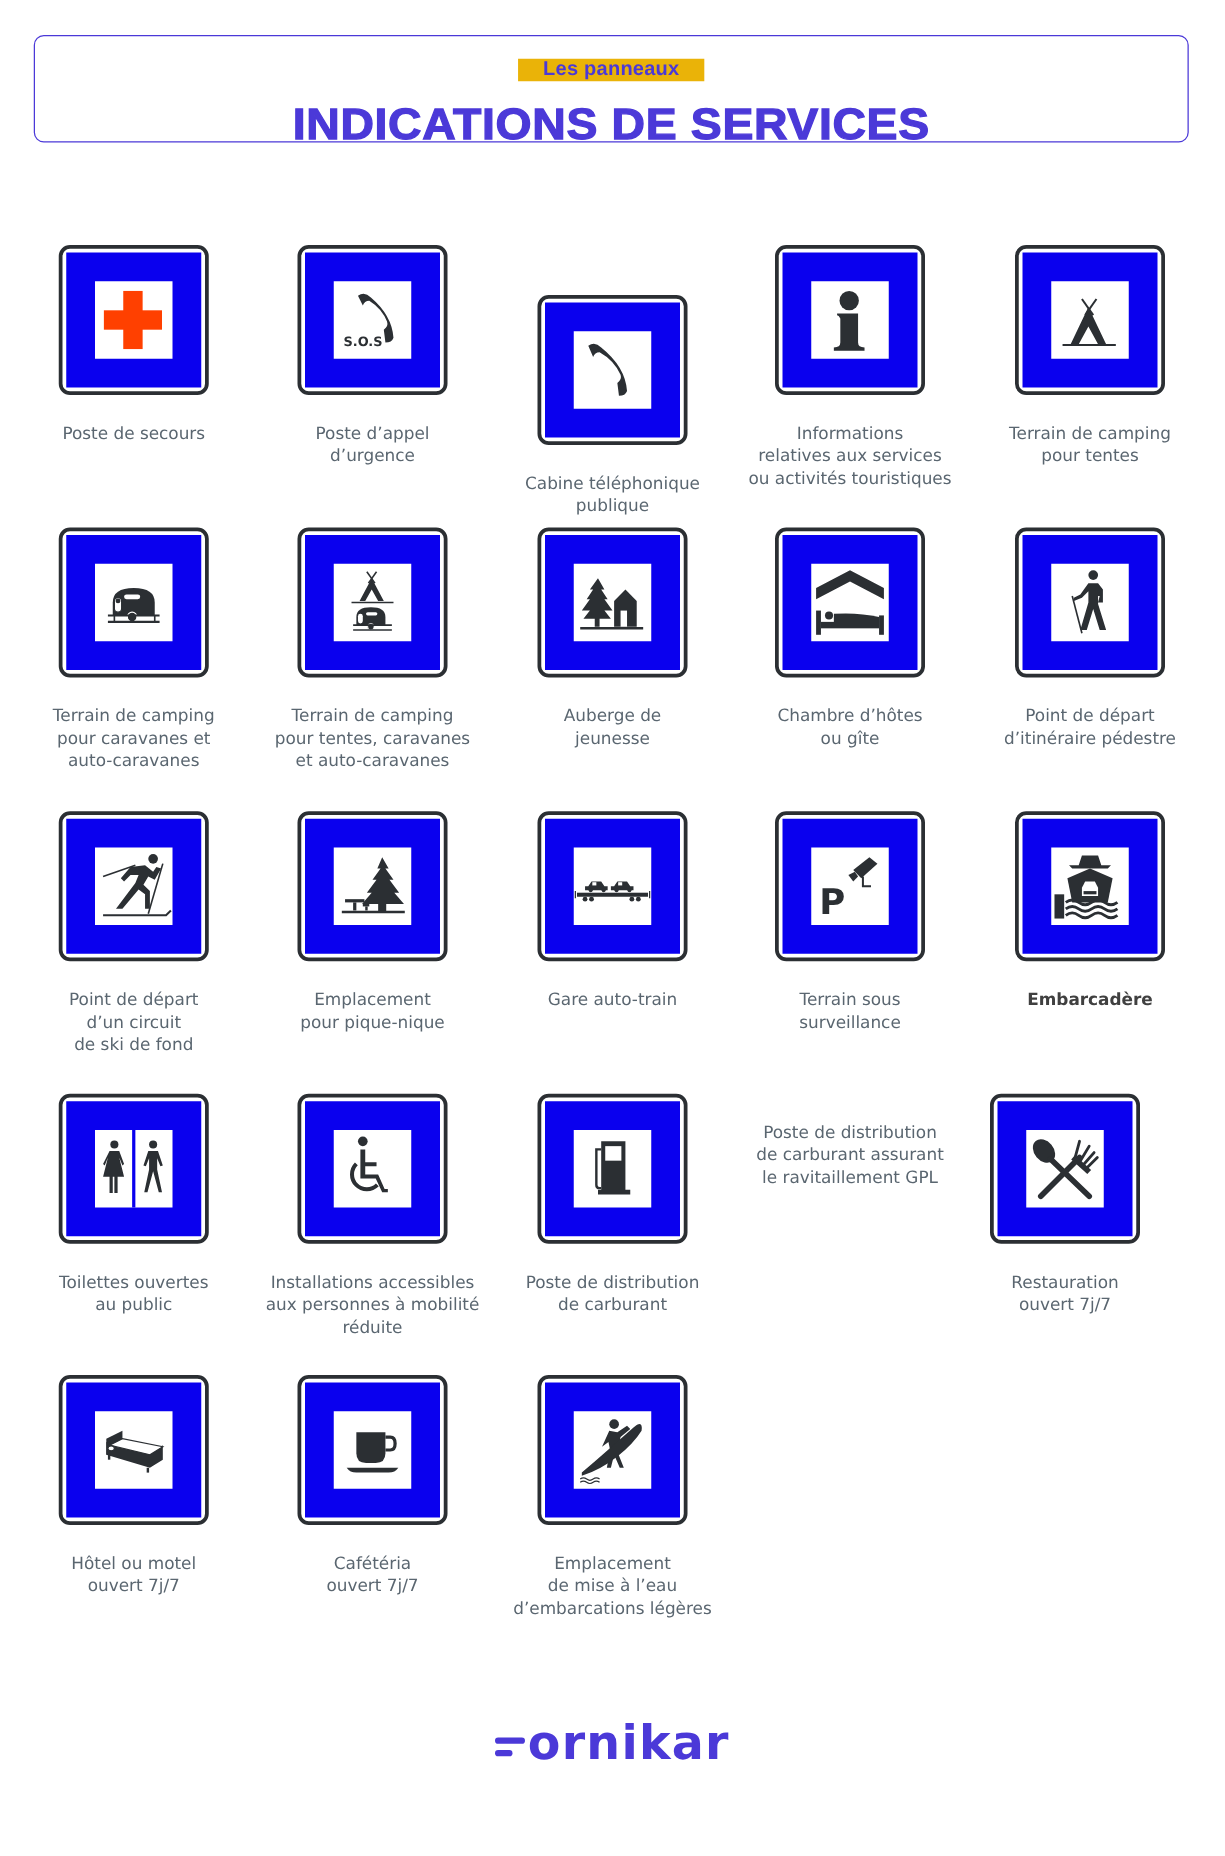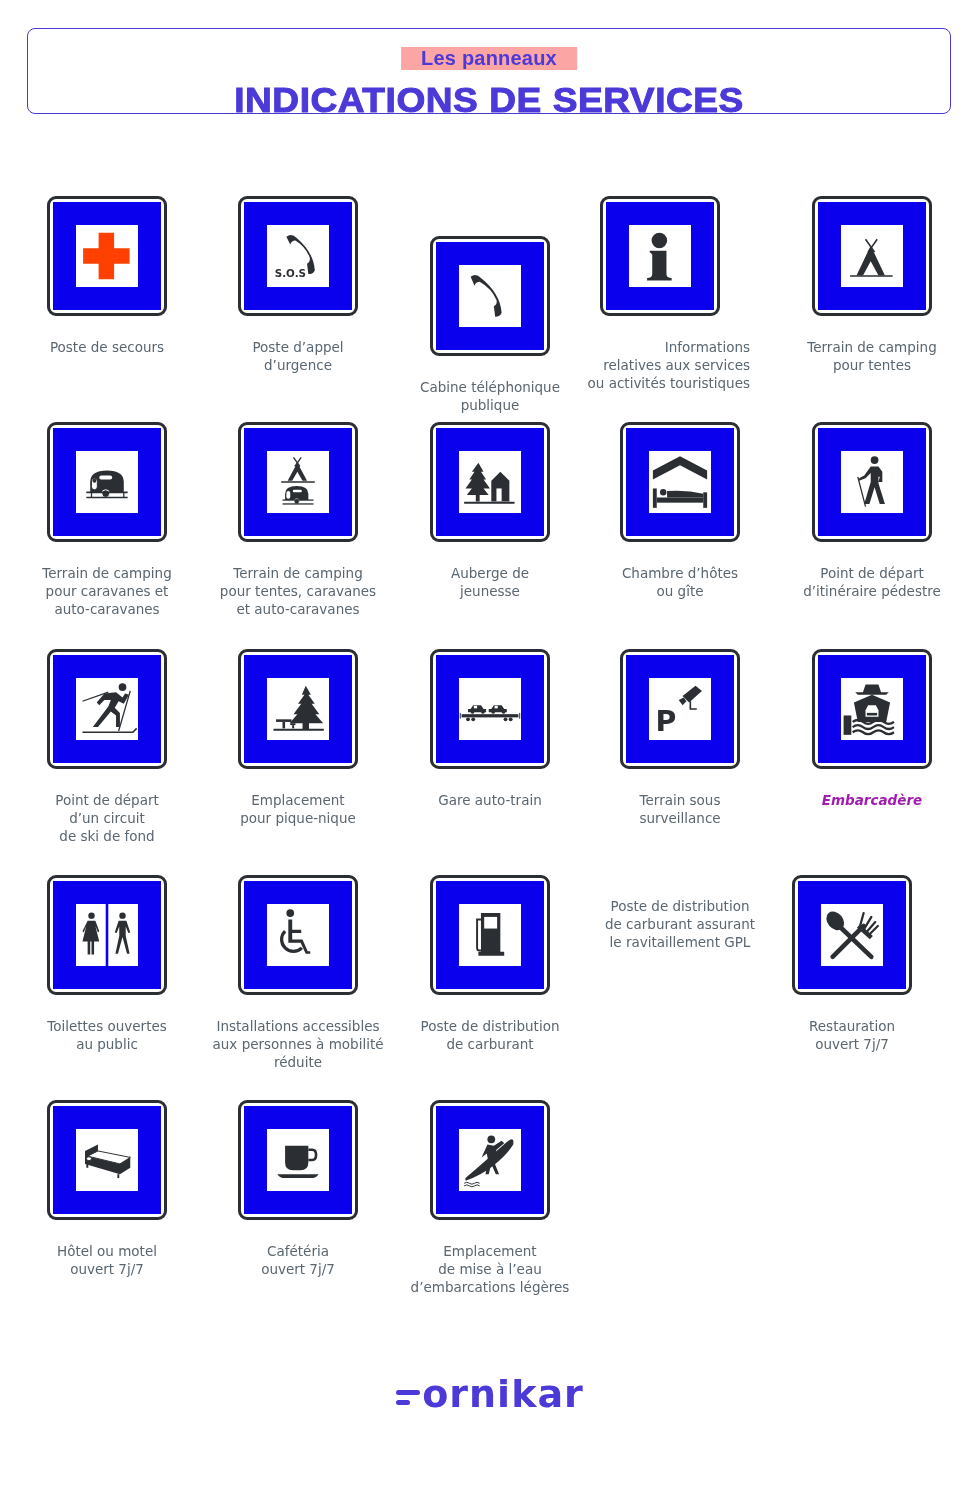--- a/index.html
+++ b/index.html
@@ -4,22 +4,22 @@
 <style>
   html, body { margin: 0; padding: 0; background: #ffffff; }
   body { width: 980px; height: 1485px; position: relative; overflow: hidden;
          font-family: "Liberation Sans", sans-serif; }
   .header-box {
     position: absolute; left: 27px; top: 28px; width: 924px; height: 86px;
     border: 1.5px solid #4b39d8; border-radius: 8px; box-sizing: border-box;
   }
   .kicker {
     position: absolute; left: 50%; top: 18px; transform: translateX(-50%);
-    background: #fca5a5; padding: 0 20px; color: #4b39d8;
-    font-family: "Liberation Sans", sans-serif; font-size: 20px; font-weight: bold;
+    background: #eab308; padding: 0 20px; color: #4b39d8;
+    font-family: "Liberation Sans", sans-serif; font-size: 16px; font-weight: bold;
     letter-spacing: 0.2px;
   }
   .title {
     position: absolute; left: 0; right: 0; top: 51px; text-align: center;
     color: #4b39d8; font-family: "Liberation Sans", sans-serif;
     font-size: 35px; font-weight: 900; letter-spacing: 0.5px;
     transform: scaleX(1.06); -webkit-text-stroke: 1px #4b39d8;
   }
   .grid { position: absolute; left: 0; top: 0; width: 980px; }
   .cell { position: absolute; width: 180px; text-align: center; }
@@ -33,21 +33,21 @@
     background: #0a00ee; padding: 23px;
   }
   .sign .inner {
     width: 100%; height: 100%; background: #fff; position: relative;
   }
   .sign svg { position: absolute; left: 0; top: 0; width: 100%; height: 100%; }
   .label {
     margin-top: 22px; color: #5a6670; font-size: 14.5px; line-height: 18px;
     font-family: "DejaVu Sans", sans-serif; font-size: 13.5px;
   }
-  .label.bold { font-weight: bold; color: #a21caf; font-style: italic; }
+  .label.bold { font-weight: bold; color: #404040; }
   .label span { display: block; }
   .logo {
     position: absolute; left: 0; right: 0; top: 1372px; text-align: center;
     color: #4b39d8; font-family: "DejaVu Sans", sans-serif; font-size: 38px;
     font-weight: bold; letter-spacing: 1px;
   }
   .logo .mark { display: inline-block; width: 24px; height: 22px; position: relative; vertical-align: -2px; margin-right: 2px; }
   .logo .mark i { position: absolute; left: 0; height: 5px; background: #4b39d8; border-radius: 3px; }
 </style>
 </head>
@@ -98,21 +98,21 @@
               <path d="M18 18 q8-6 16 2 q30 24 32 54 q-2 6 -10 6 l-2-16 q6 -4 4 -10 q-8-18 -26-28 q-6 0 -8 6 z" fill="#2b2f33"></path>
             </svg>
           </div>
         </div>
       </div>
       <div class="label">
         <span>Cabine téléphonique</span>
         <span>publique</span>
       </div>
     </div>
-    <div class="cell" style="left: 570px; top: 196px; text-align: right;">
+    <div class="cell" style="left: 590px; top: 196px;">
       <div class="sign">
         <div class="blue">
           <div class="inner">
             <svg viewBox="0 0 96 96" preserveAspectRatio="xMidYMid meet">
               <circle cx="47" cy="24" r="12" fill="#2b2f33"></circle>
               <path d="M32 40 h26 v36 q0 6 8 6 v4 h-38 v-4 q8 0 8-6 v-30 q-2-4 -4-4z" fill="#2b2f33"></path>
             </svg>
           </div>
         </div>
       </div>

